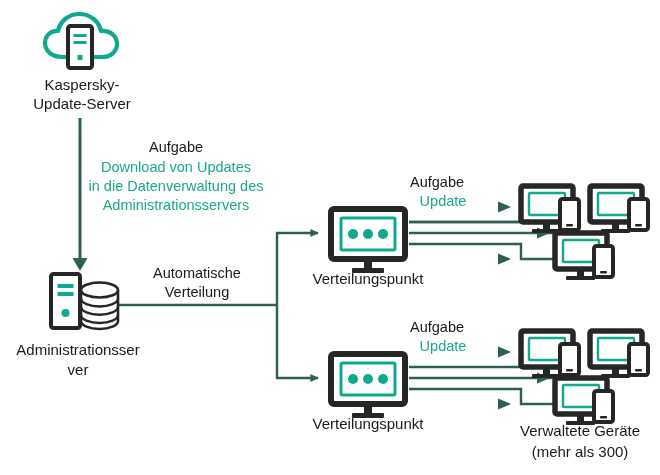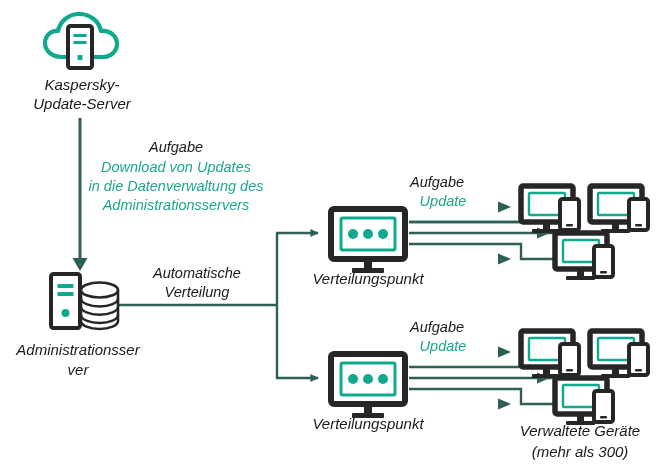--- a/index.html
+++ b/index.html
@@ -7,21 +7,20 @@
     padding: 0;
     background: #ffffff;
   }
   #diagram-root {
     position: relative;
     width: 660px;
     height: 475px;
     background: #ffffff;
     font-family: "Liberation Sans", sans-serif;
     overflow: hidden;
-    font-style: italic;
   }
   svg#scene {
     position: absolute;
     left: 0;
     top: 0;
     width: 660px;
     height: 475px;
     display: block;
   }
   text {

